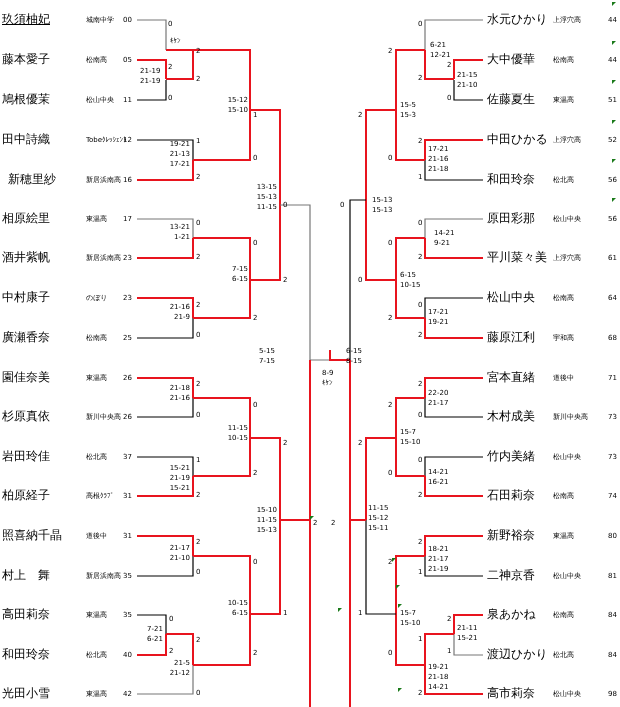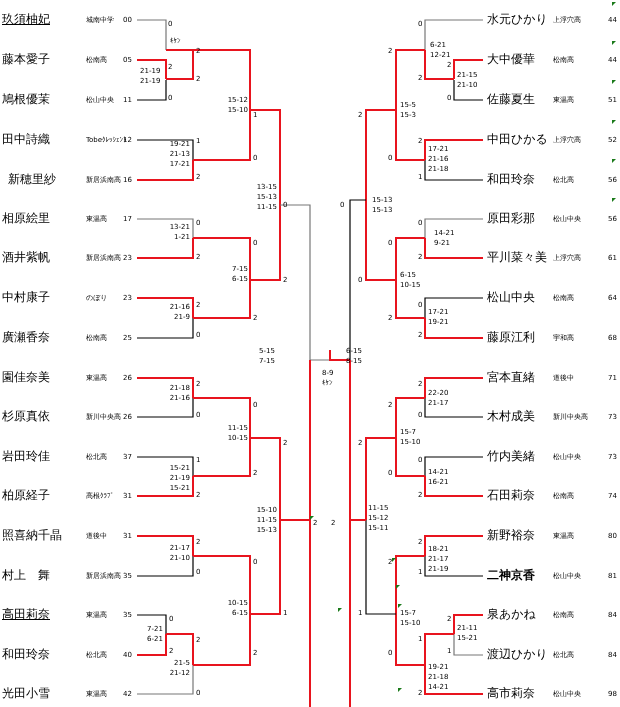--- a/index.html
+++ b/index.html
@@ -129,21 +129,21 @@
     <div class="seed" style="left: 123px; top: 452px;">37</div>
     <div class="name" style="left: 2px; top: 488px;">柏原経子</div>
     <div class="school" style="left: 86px; top: 491px;">高根ｸﾗﾌﾞ</div>
     <div class="seed" style="left: 123px; top: 491px;">31</div>
     <div class="name" style="left: 2px; top: 528px;">照喜納千晶</div>
     <div class="school" style="left: 86px; top: 531px;">道後中</div>
     <div class="seed" style="left: 123px; top: 531px;">31</div>
     <div class="name" style="left: 2px; top: 568px;">村上　舞</div>
     <div class="school" style="left: 86px; top: 571px;">新居浜南高</div>
     <div class="seed" style="left: 123px; top: 571px;">35</div>
-    <div class="name" style="left: 2px; top: 607px; text-decoration: underline;">高田莉奈</div>
+    <div class="name" style="left: 2px; top: 607px;">高田莉奈</div>
     <div class="school" style="left: 86px; top: 610px;">東温高</div>
     <div class="seed" style="left: 123px; top: 610px;">35</div>
     <div class="name" style="left: 2px; top: 647px;">和田玲奈</div>
     <div class="school" style="left: 86px; top: 650px;">松北高</div>
     <div class="seed" style="left: 123px; top: 650px;">40</div>
     <div class="name" style="left: 2px; top: 686px;">光田小雪</div>
     <div class="school" style="left: 86px; top: 689px;">東温高</div>
     <div class="seed" style="left: 123px; top: 689px;">42</div>
     <div class="name" style="left: 487px; top: 12px;">水元ひかり</div>
     <div class="school" style="left: 553px; top: 15px;">上浮穴高</div>
@@ -180,21 +180,21 @@
     <div class="seed" style="left: 608px; top: 412px;">73</div>
     <div class="name" style="left: 487px; top: 449px;">竹内美緒</div>
     <div class="school" style="left: 553px; top: 452px;">松山中央</div>
     <div class="seed" style="left: 608px; top: 452px;">73</div>
     <div class="name" style="left: 487px; top: 488px;">石田莉奈</div>
     <div class="school" style="left: 553px; top: 491px;">松南高</div>
     <div class="seed" style="left: 608px; top: 491px;">74</div>
     <div class="name" style="left: 487px; top: 528px;">新野裕奈</div>
     <div class="school" style="left: 553px; top: 531px;">東温高</div>
     <div class="seed" style="left: 608px; top: 531px;">80</div>
-    <div class="name" style="left: 487px; top: 568px; font-weight: bold;">二神京香</div>
+    <div class="name" style="left: 487px; top: 568px;">二神京香</div>
     <div class="school" style="left: 553px; top: 571px;">松山中央</div>
     <div class="seed" style="left: 608px; top: 571px;">81</div>
     <div class="name" style="left: 487px; top: 607px;">泉あかね</div>
     <div class="school" style="left: 553px; top: 610px;">松南高</div>
     <div class="seed" style="left: 608px; top: 610px;">84</div>
     <div class="name" style="left: 487px; top: 647px;">渡辺ひかり</div>
     <div class="school" style="left: 553px; top: 650px;">松北高</div>
     <div class="seed" style="left: 608px; top: 650px;">84</div>
     <div class="name" style="left: 487px; top: 686px;">高市莉奈</div>
     <div class="school" style="left: 553px; top: 689px;">松山中央</div>

